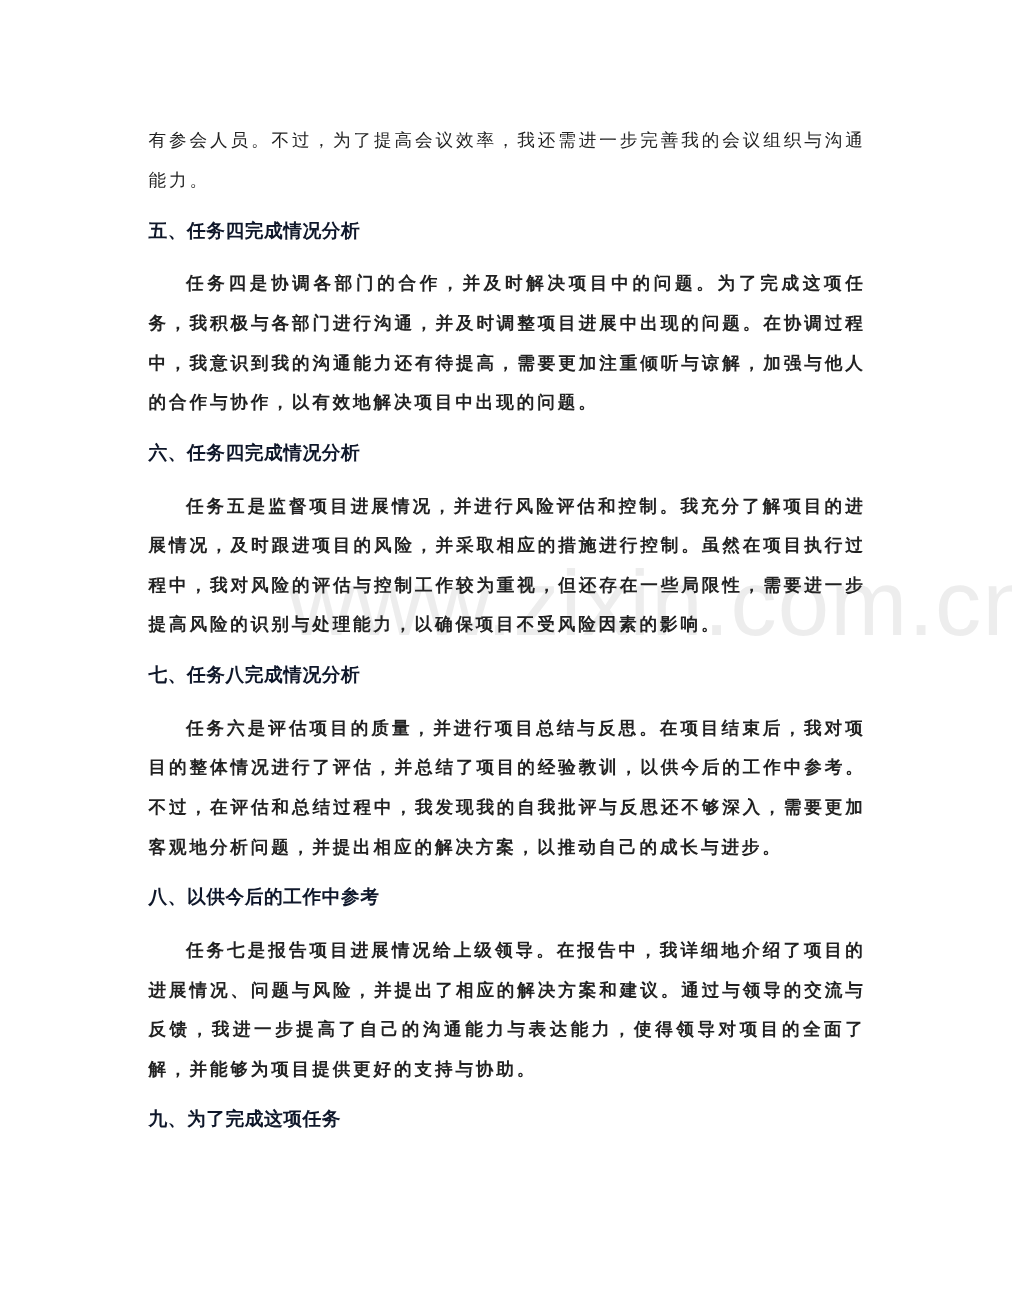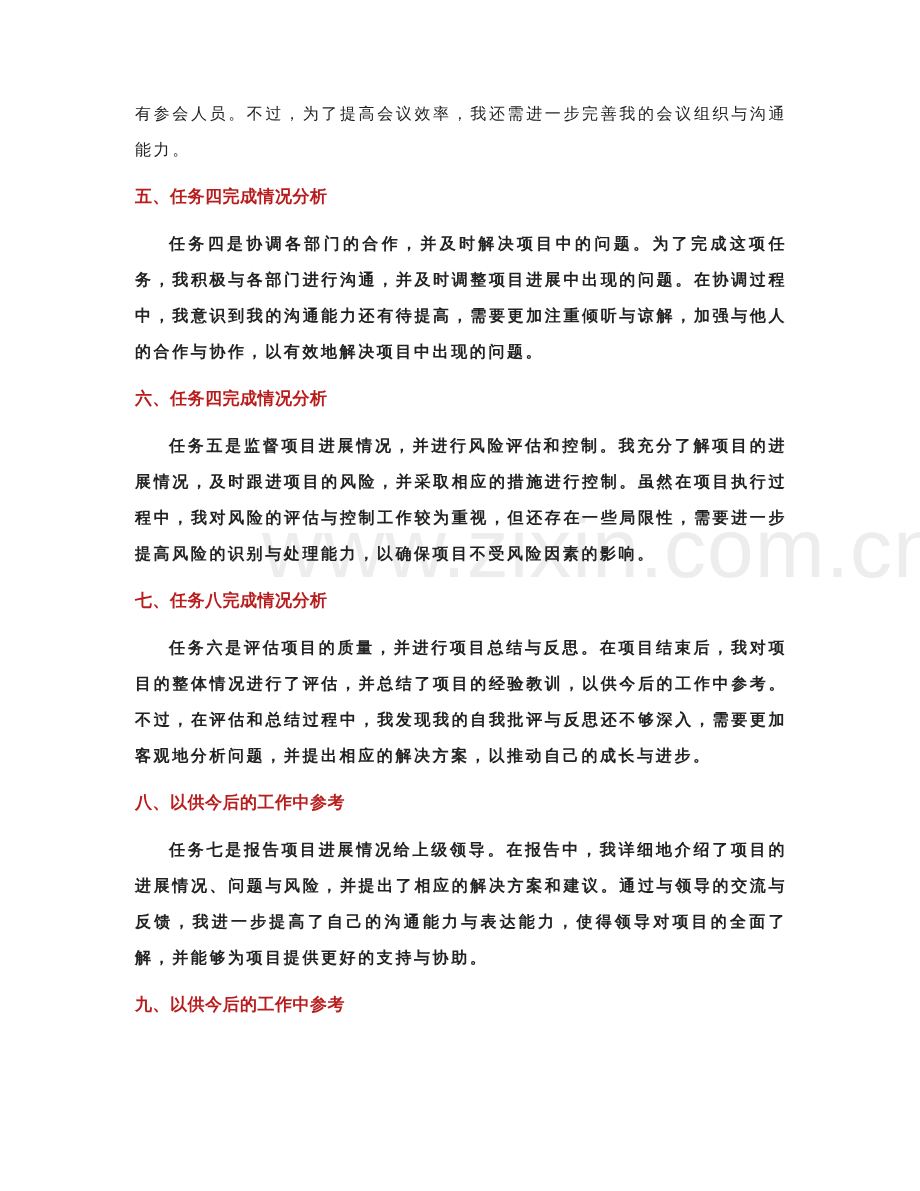--- a/index.html
+++ b/index.html
@@ -1,29 +1,29 @@
 <!DOCTYPE html>
 <html><head>
 <meta charset="utf-8">
 <style>
   html, body { margin: 0; padding: 0; background: #ffffff; }
   body { width: 920px; height: 1191px; position: relative; overflow: hidden; }
   .page {
-    position: absolute; left: 135px; top: 96px; width: 652px;
+    position: absolute; left: 135px; top: 110px; width: 652px;
     font-family: "DejaVu Sans", "Liberation Sans", sans-serif;
     color: #1a1a1a;
   }
   .para {
     margin: 0; font-size: 16px; line-height: 36px; letter-spacing: 2.6px;
     text-align: justify; text-align-last: left; color: #222;
   }
   .para.indent { text-indent: 34px; font-weight: bold; }
   .heading {
     margin: 0; font-size: 17px; font-weight: bold; line-height: 36px;
-    color: #b91c1c; letter-spacing: 0.5px;
+    color: #0f172a; letter-spacing: 0.5px;
   }
   .gap-h { height: 10px; }
   .gap-p { height: 12px; }
   .watermark {
     position: absolute; left: 262px; top: 500px;
     font-family: "Liberation Sans", sans-serif; font-size: 84px;
     color: rgba(190,190,190,0.28); letter-spacing: 1px; white-space: nowrap;
     pointer-events: none;
   }
 </style>
@@ -49,14 +49,14 @@
   <h2 class="heading">七、任务八完成情况分析</h2>
   <div class="gap-p"></div>
   <p class="para indent">任务六是评估项目的质量，并进行项目总结与反思。在项目结束后，我对项目的整体情况进行了评估，并总结了项目的经验教训，以供今后的工作中参考。不过，在评估和总结过程中，我发现我的自我批评与反思还不够深入，需要更加客观地分析问题，并提出相应的解决方案，以推动自己的成长与进步。</p>
   <div class="gap-h"></div>
 
   <h2 class="heading">八、以供今后的工作中参考</h2>
   <div class="gap-p"></div>
   <p class="para indent">任务七是报告项目进展情况给上级领导。在报告中，我详细地介绍了项目的进展情况、问题与风险，并提出了相应的解决方案和建议。通过与领导的交流与反馈，我进一步提高了自己的沟通能力与表达能力，使得领导对项目的全面了解，并能够为项目提供更好的支持与协助。</p>
   <div class="gap-h"></div>
 
-  <h2 class="heading">九、以供今后的工作中参考</h2>
+  <h2 class="heading">九、为了完成这项任务</h2>
 </div>
 
 </body></html>

